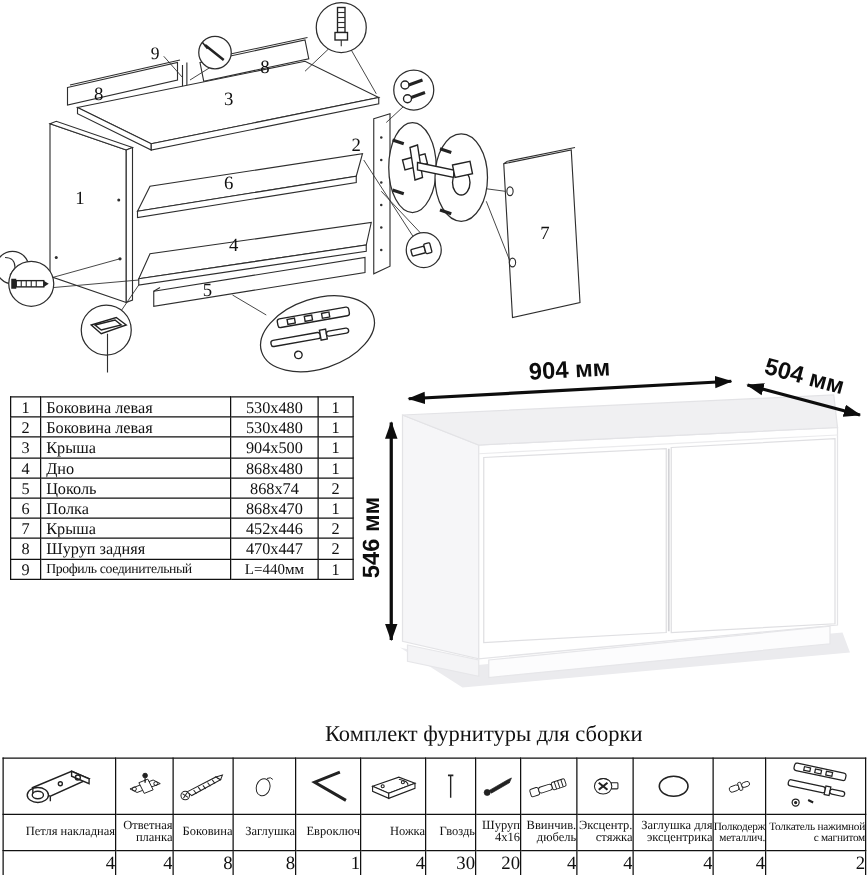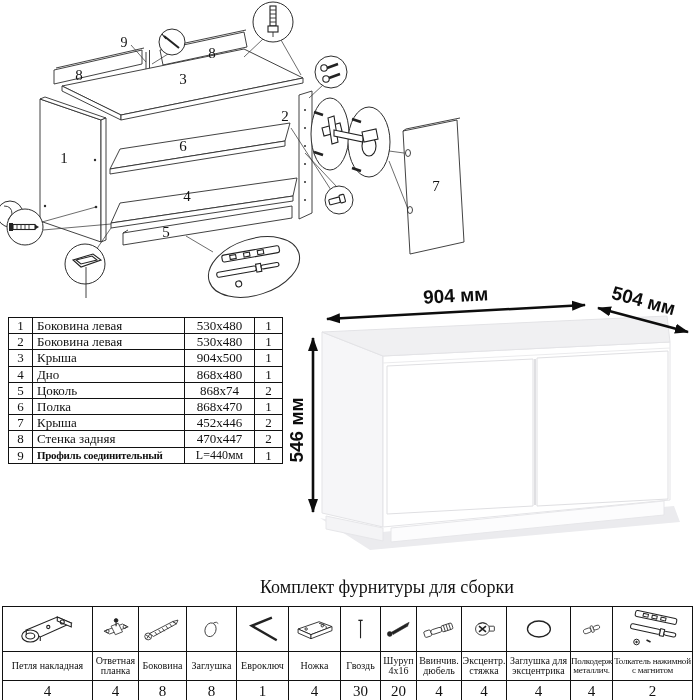--- a/index.html
+++ b/index.html
@@ -4,26 +4,26 @@
 <style>
   html,body{margin:0;padding:0;background:#fff;}
   .page{position:relative;width:694px;height:700px;background:#fff;overflow:hidden;
         font-family:"Liberation Serif",serif;color:#111;}
   
   .parts-table{position:absolute;left:8px;top:317px;border-collapse:collapse;table-layout:fixed;}
   .parts-table td{border:1.4px solid #111;font-size:13px;line-height:15px;height:15.2px;
                   padding:0 2px;white-space:nowrap;overflow:hidden;}
   .parts-table td.c{text-align:center;}
   .parts-table td.name{padding-left:4px;}
-  .parts-table tr.condensed td.name{font-size:11px;letter-spacing:-0.3px;font-weight:bold;}
+  .parts-table tr.condensed td.name{font-size:11px;letter-spacing:-0.3px;}
   .parts-table tr.condensed td.size{font-size:12px;margin-left:20px;}
   
   .hw-title{position:absolute;top:577px;left:0;width:100%;text-align:center;font-size:18px;padding-left:40px;}
   .hw-table{position:absolute;left:2px;top:606px;width:690px;border-collapse:collapse;table-layout:fixed;}
-  .hw-table td{border:1px solid #111;text-align:center;vertical-align:middle;padding:0;overflow:hidden;}
+  .hw-table td{border:1px solid #111;text-align:right;vertical-align:middle;padding:0;overflow:hidden;}
   .hw-icon-cell{height:44px;}
   .hw-icon-cell svg{display:block;margin:0 auto;height:42px;width:95%;}
   .hw-label{font-size:10px;line-height:10.5px;height:28px;}
   .hw-label.small{font-size:9px;line-height:9.5px;letter-spacing:-0.2px;}
   .hw-qty{font-size:15px;height:20px;}
   
   .svg-exploded{position:absolute;left:0;top:0;}
   .svg-cabinet{position:absolute;left:290px;top:280px;}
   svg text{font-family:"Liberation Serif",serif;fill:#111;}
   .plabel{font-size:15px;}
@@ -260,21 +260,21 @@
       <td class="c">1</td>
     </tr>
     <tr>
       <td class="c">7</td>
       <td class="name">Крыша</td>
       <td class="c size">452x446</td>
       <td class="c">2</td>
     </tr>
     <tr>
       <td class="c">8</td>
-      <td class="name">Стенка задняя</td>
+      <td class="name">Шуруп задняя</td>
       <td class="c size">470x447</td>
       <td class="c">2</td>
     </tr>
     <tr class="condensed">
       <td class="c">9</td>
       <td class="name">Профиль соединительный</td>
       <td class="c size">L=440мм</td>
       <td class="c">1</td>
     </tr>
   </tbody>

